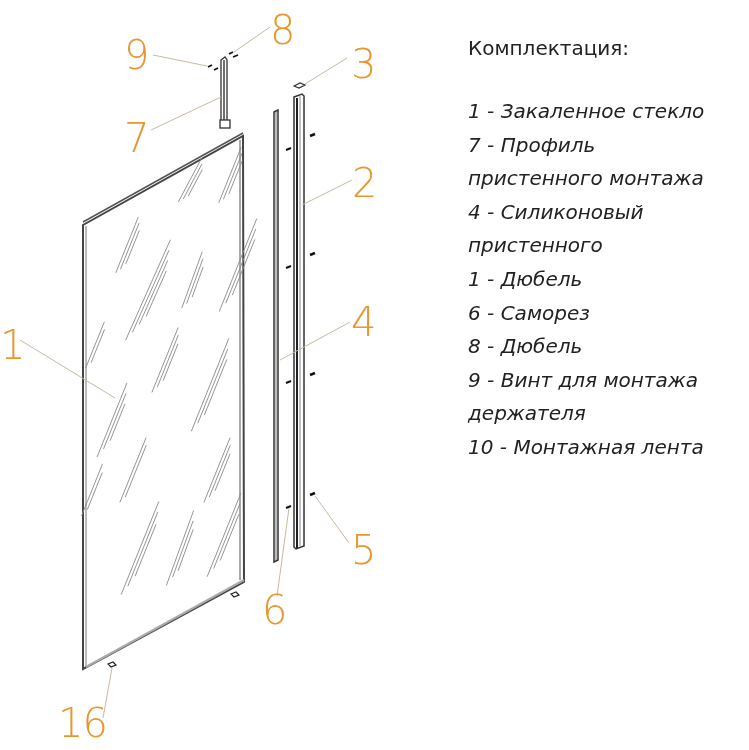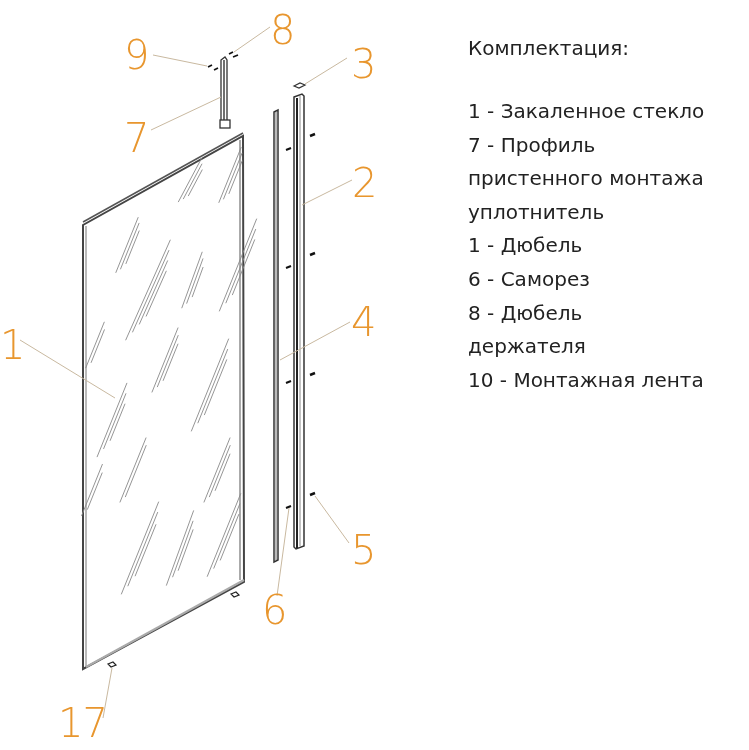--- a/index.html
+++ b/index.html
@@ -1,21 +1,21 @@
 <!DOCTYPE html>
 <html><head>
 <meta charset="utf-8">
 <style>
   html, body { margin:0; padding:0; background:#ffffff; }
   body { width:749px; height:750px; position:relative; overflow:hidden; font-family:"DejaVu Sans", sans-serif; }
   #diagram { position:absolute; left:0; top:0; width:460px; height:750px; }
   .callout { position:absolute; color:#e8962e; font-family:"DejaVu Sans", sans-serif; font-size:40px; font-weight:300; line-height:1; letter-spacing:-1px; }
   #legend { position:absolute; left:468px; top:36px; width:281px; color:#222222; font-family:"DejaVu Sans", sans-serif; }
   #legend .title { font-size:20px; text-underline-offset:3px; margin-bottom:35px; white-space:nowrap; }
-  #legend .item { font-size:20px; line-height:33.6px; white-space:nowrap; }
+  #legend .item { font-size:20px; line-height:33.6px; white-space:nowrap;font-style:italic; }
 </style>
 </head>
 <body>
 
 <svg id="diagram" width="460" height="750" viewBox="0 0 460 750">
 
   <g stroke="#333" fill="none">
     <polygon points="83,225 243,136 244,582 83,669" fill="#ffffff" stroke="#444" stroke-width="2"></polygon>
     <line x1="86" y1="226" x2="86" y2="667" stroke="#777" stroke-width="1"></line>
     <line x1="83" y1="222" x2="243" y2="133" stroke="#555" stroke-width="1.5"></line>
@@ -167,26 +167,28 @@
 
 <div class="callout" style="left:0px;top:325px;">1</div>
 <div class="callout" style="left:352px;top:163px;">2</div>
 <div class="callout" style="left:351px;top:44px;">3</div>
 <div class="callout" style="left:351px;top:302px;">4</div>
 <div class="callout" style="left:351px;top:530px;">5</div>
 <div class="callout" style="left:262px;top:590px;">6</div>
 <div class="callout" style="left:124px;top:118px;">7</div>
 <div class="callout" style="left:270px;top:10px;">8</div>
 <div class="callout" style="left:124px;top:35px;">9</div>
-<div class="callout" style="left:58px;top:703px;">17</div>
+<div class="callout" style="left:58px;top:703px;">16</div>
 
 <div id="legend">
   <div class="title">Комплектация:</div>
   <div class="item">1 - Закаленное стекло</div>
   <div class="item">7 - Профиль</div>
   <div class="item">пристенного монтажа</div>
-  <div class="item">уплотнитель</div>
+  <div class="item">4 - Силиконовый</div>
+  <div class="item">пристенного</div>
   <div class="item">1 - Дюбель</div>
   <div class="item">6 - Саморез</div>
   <div class="item">8 - Дюбель</div>
+  <div class="item">9 - Винт для монтажа</div>
   <div class="item">держателя</div>
   <div class="item">10 - Монтажная лента</div>
 </div>
 
 </body></html>

